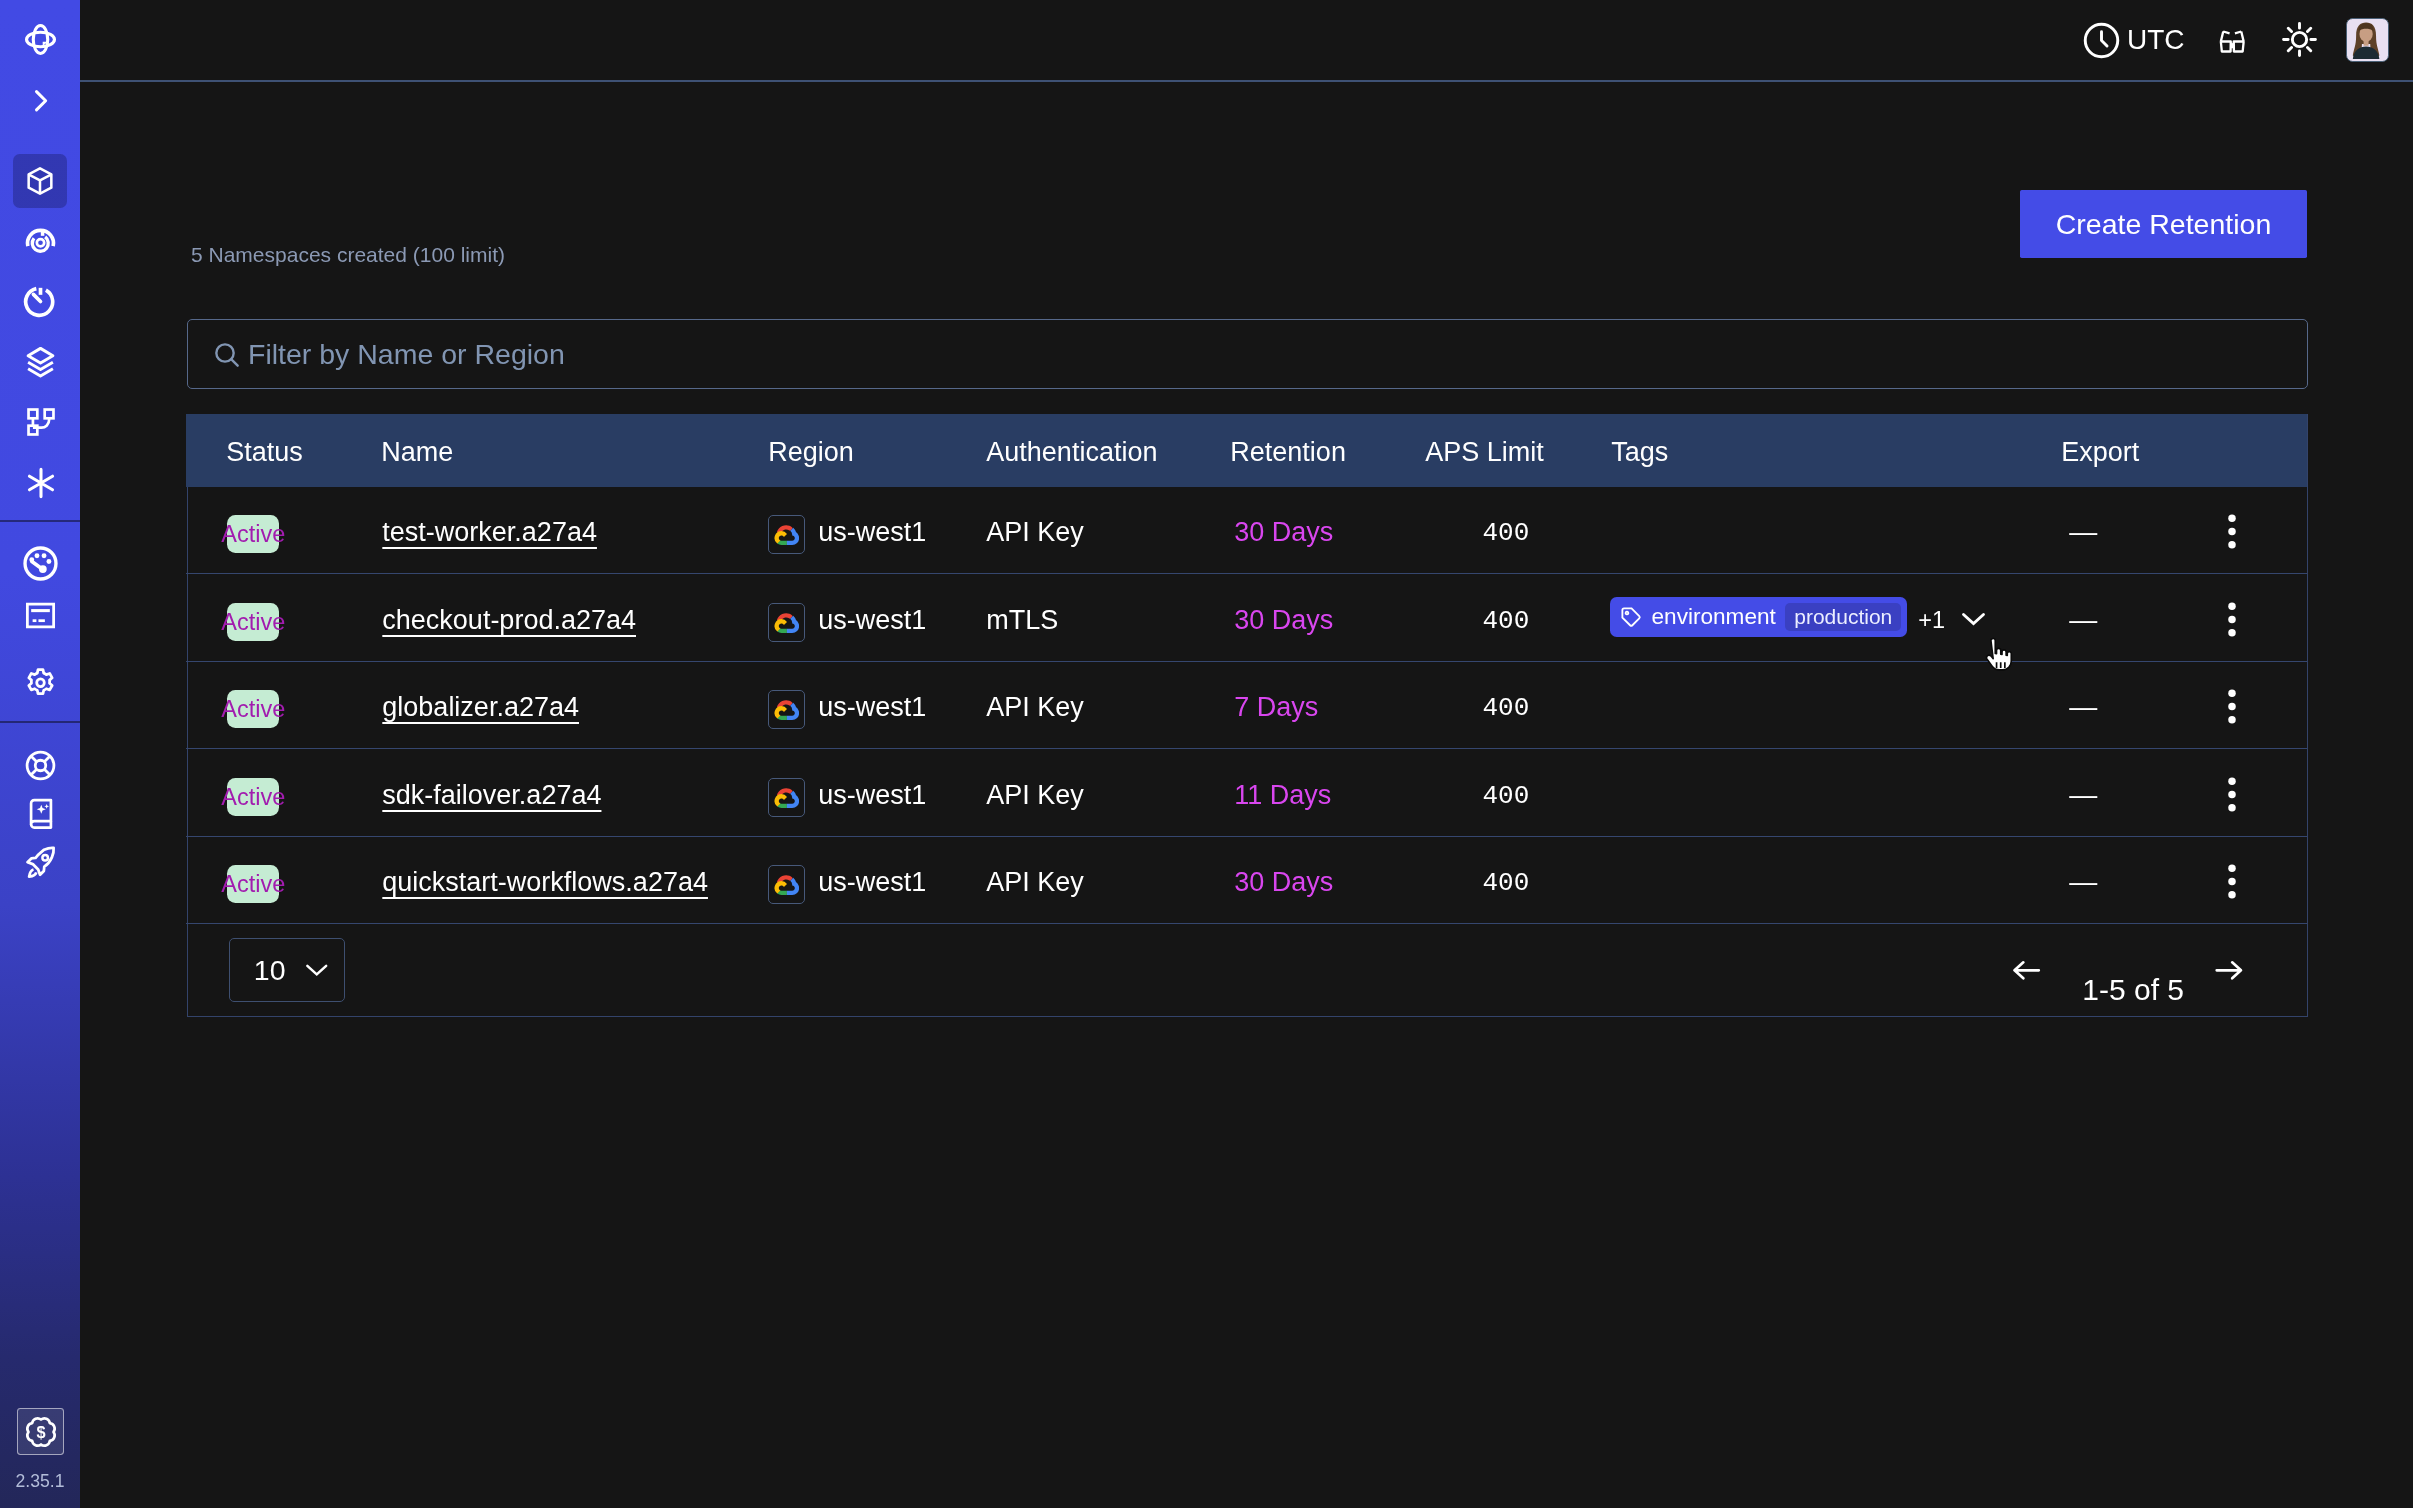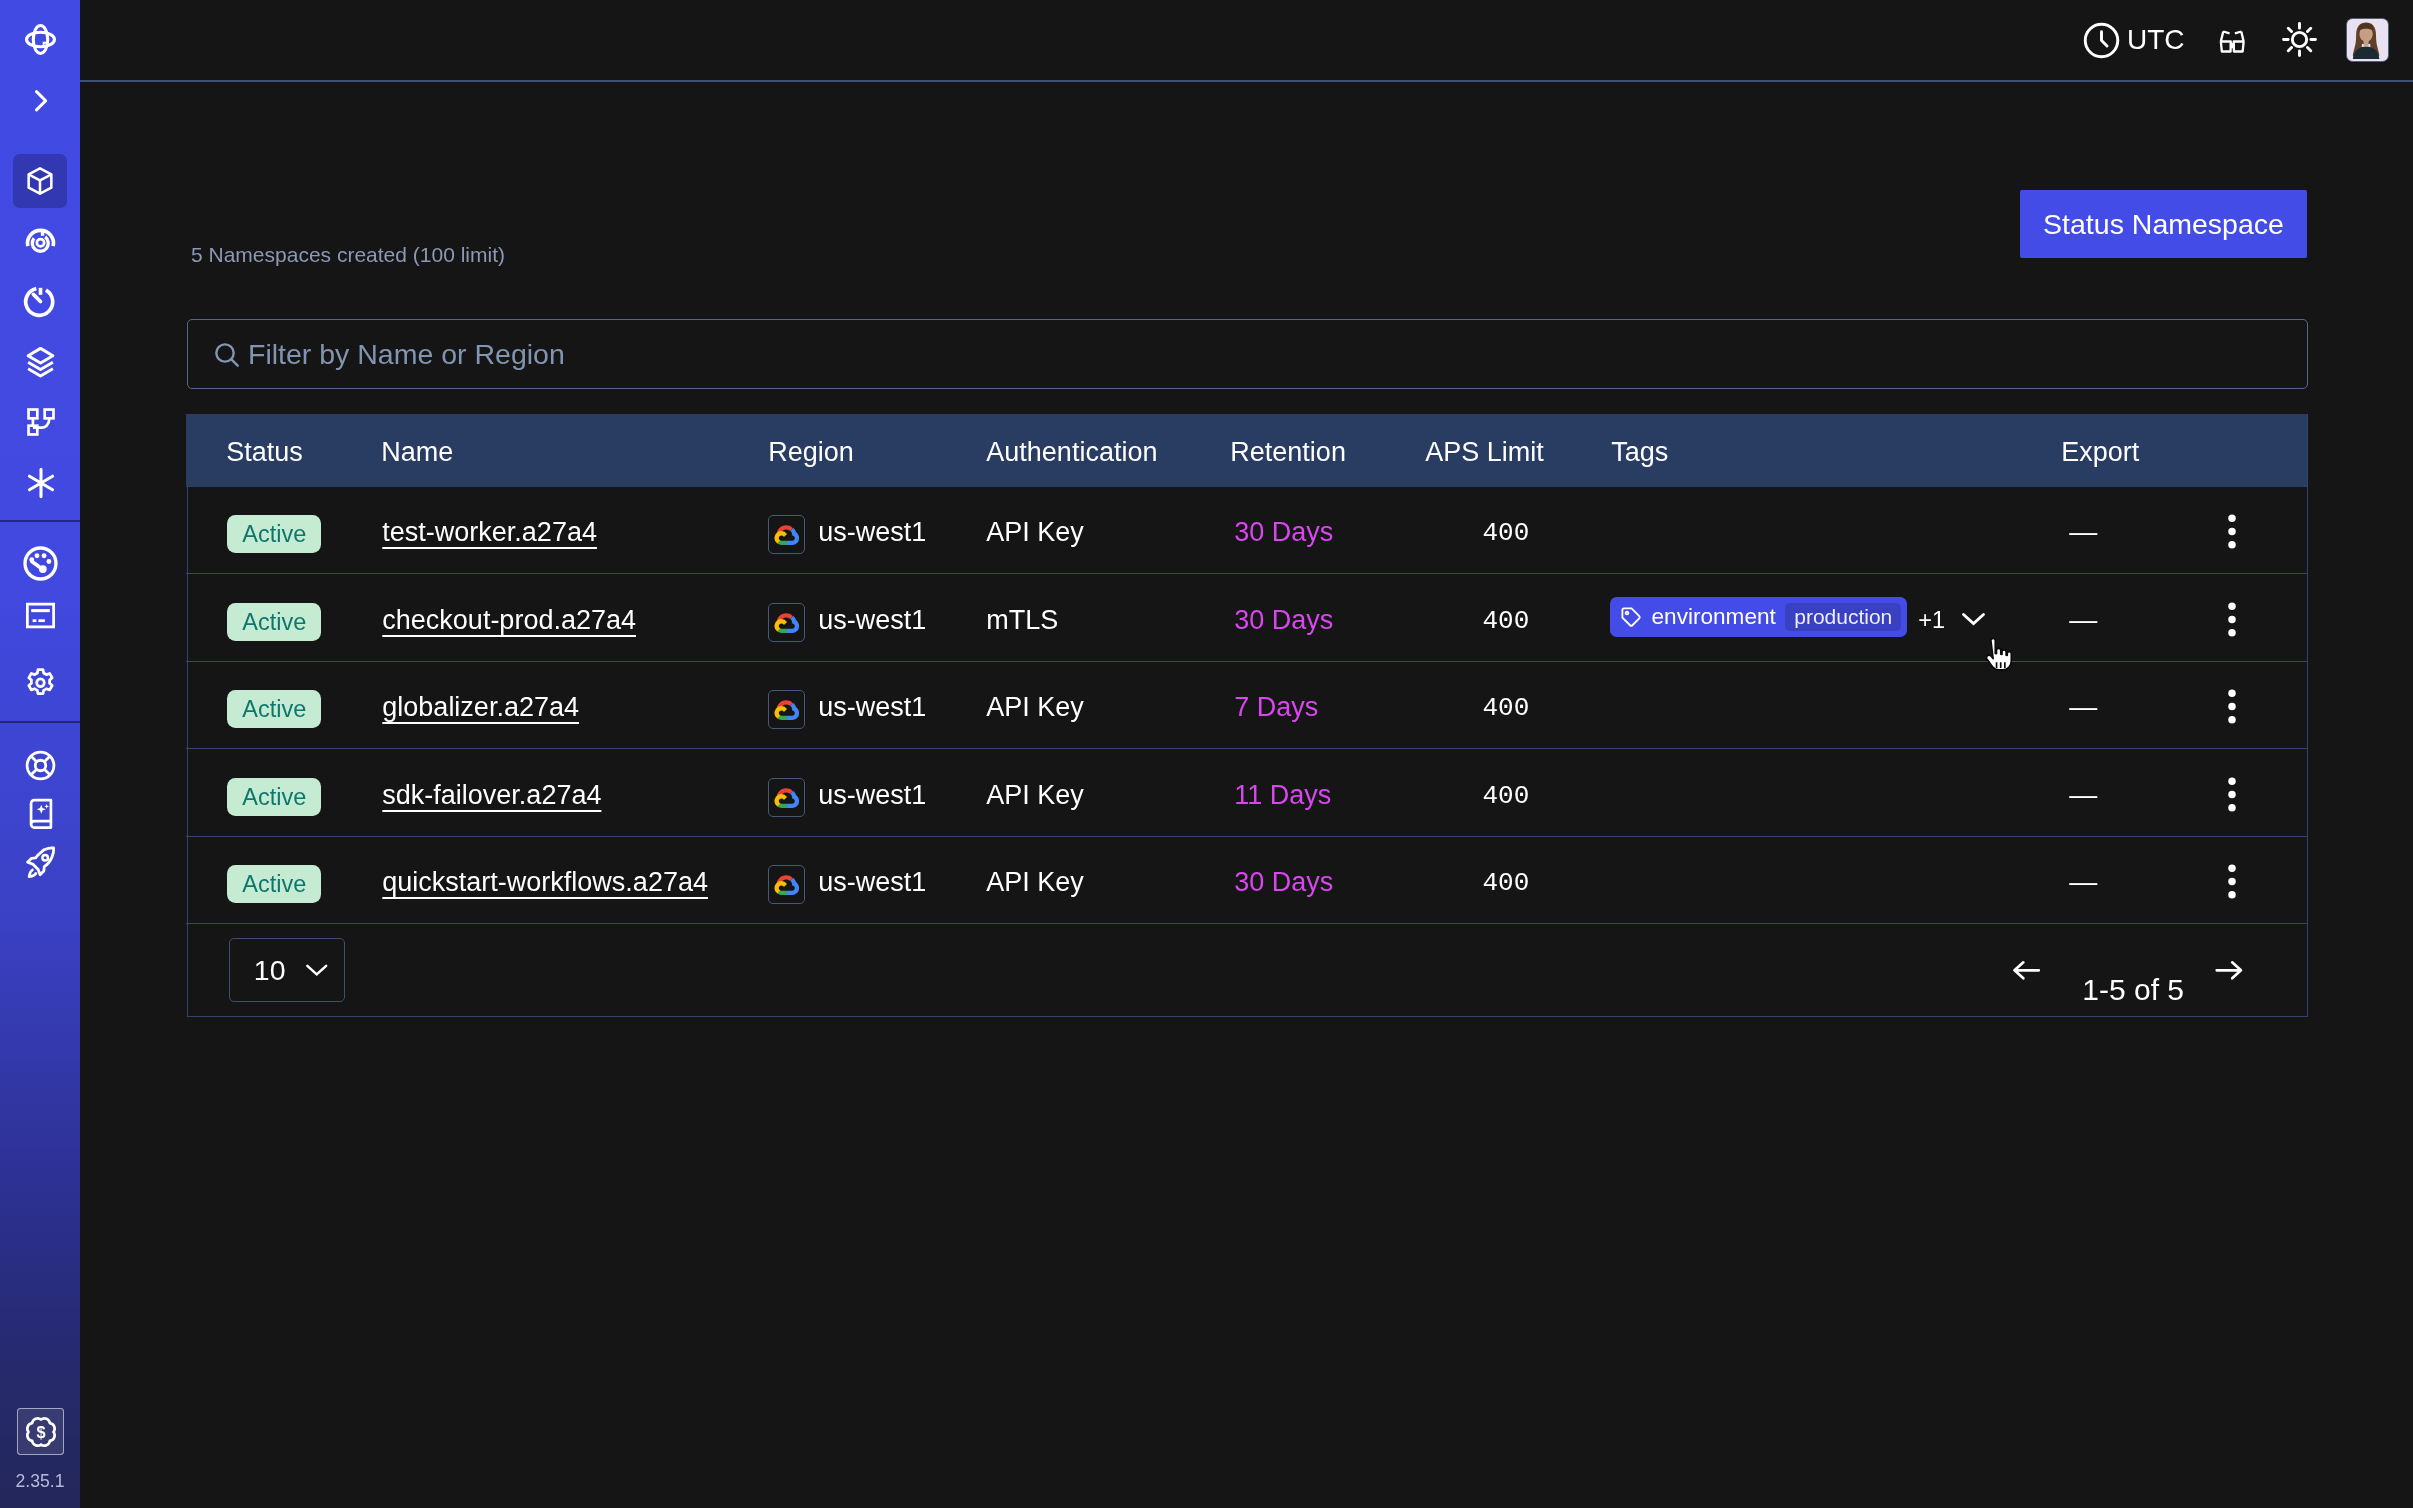--- a/index.html
+++ b/index.html
@@ -28,22 +28,22 @@
   
   #search { position:absolute; left:187px; top:319px; width:2121px; height:70px; border:1.7px solid #56688a; border-radius:5px; }
   #search .ph { position:absolute; left:60px; top:18.4px; font-size:28.5px; color:#8195b2; }
 
   
   #table { position:absolute; left:187px; top:414px; width:2121px; height:603px;
      border-left:1.7px solid #33436a; border-right:1.7px solid #33436a; border-bottom:1.7px solid #33436a; }
   #thead { position:absolute; left:-1.7px; top:0; width:2121px; height:73px; background:#293d63; }
   .th { position:absolute; top:22.6px; font-size:27px; color:#fff; font-weight:400; }
   .row { position:absolute; left:-1.7px; width:2121px; height:87px; border-bottom:1.7px solid #35466e; }
-  .badge { position:absolute; left:41px; top:28px; width:94px; height:38px; background:#c5ecd3; border-radius:8.4px;
-    display:flex; align-items:center; justify-content:center; font-size:23.5px; color:#0f766e; }
+  .badge { position:absolute; left:41px; top:28px; width:52px; height:38px; background:#c5ecd3; border-radius:8.4px;
+    display:flex; align-items:center; justify-content:center; font-size:23.5px; color:#a21caf; }
   .name { position:absolute; left:196px; top:30px; font-size:27px; color:#fff; text-decoration:underline;
     text-underline-offset:5.9px; text-decoration-thickness:1.7px; }
   .gcpbox { position:absolute; left:582px; top:28px; width:37px; height:39px; border:1.7px solid #47597a; border-radius:5px;
     display:flex; align-items:center; justify-content:center; }
   .regiontext { position:absolute; left:632px; top:30px; font-size:27px; color:#fff; }
   .auth { position:absolute; left:800px; top:30px; font-size:27px; color:#fff; }
   .ret { position:absolute; left:1048px; top:30px; font-size:27px; color:#d946ef; }
   .aps { position:absolute; left:1215px; top:31px; width:128px; text-align:right; font-family:"Liberation Mono",monospace; font-size:26px; color:#fff; }
   .dash { position:absolute; left:1883px; top:29px; font-size:28px; color:#fff; }
   .kebab { position:absolute; left:2041px; top:26px; }
@@ -177,21 +177,21 @@
     <svg width="39" height="40" viewBox="0 0 47 48">
       <path d="M11 20 C11 8 16 4 23 4 C30 4 35 8 35 20 C35 32 38 36 39 44 L30 48 C29 40 28 34 28 30 L18 30 C18 34 17 40 16 48 L7 44 C8 36 11 32 11 20 Z" fill="#5e4128"></path>
       <ellipse cx="23" cy="18" rx="8" ry="9.5" fill="#c79e83"></ellipse>
       <path d="M14 14 C14 7 19 5 23 5 C27 5 32 7 32 14 C29 12 26 11.5 23 11.5 C20 11.5 17 12 14 14 Z" fill="#4e3520"></path>
       <path d="M20 24 h6 v8 h-6 z" fill="#c79e83"></path>
       <path d="M7 48 C8 38 15 33 23 33 C31 33 38 38 39 48 Z" fill="#1c2a33"></path>
     </svg>
   </div>
 
   <div id="subtitle">5 Namespaces created (100 limit)</div>
-  <div id="createbtn">Status Namespace</div>
+  <div id="createbtn">Create Retention</div>
 
   <div id="search">
     <svg style="position:absolute;left:22.6px;top:19px;" width="32" height="32" viewBox="0 0 24 24">
         <circle cx="10.5" cy="10.5" r="6.5" fill="none" stroke="#8195b2" stroke-width="1.8"></circle>
         <path d="M15.3 15.3 L20 20" stroke="#8195b2" stroke-width="1.8" stroke-linecap="round"></path>
       </svg>
     <span class="ph">Filter by Name or Region</span>
     </div>
 
   <div id="table">

